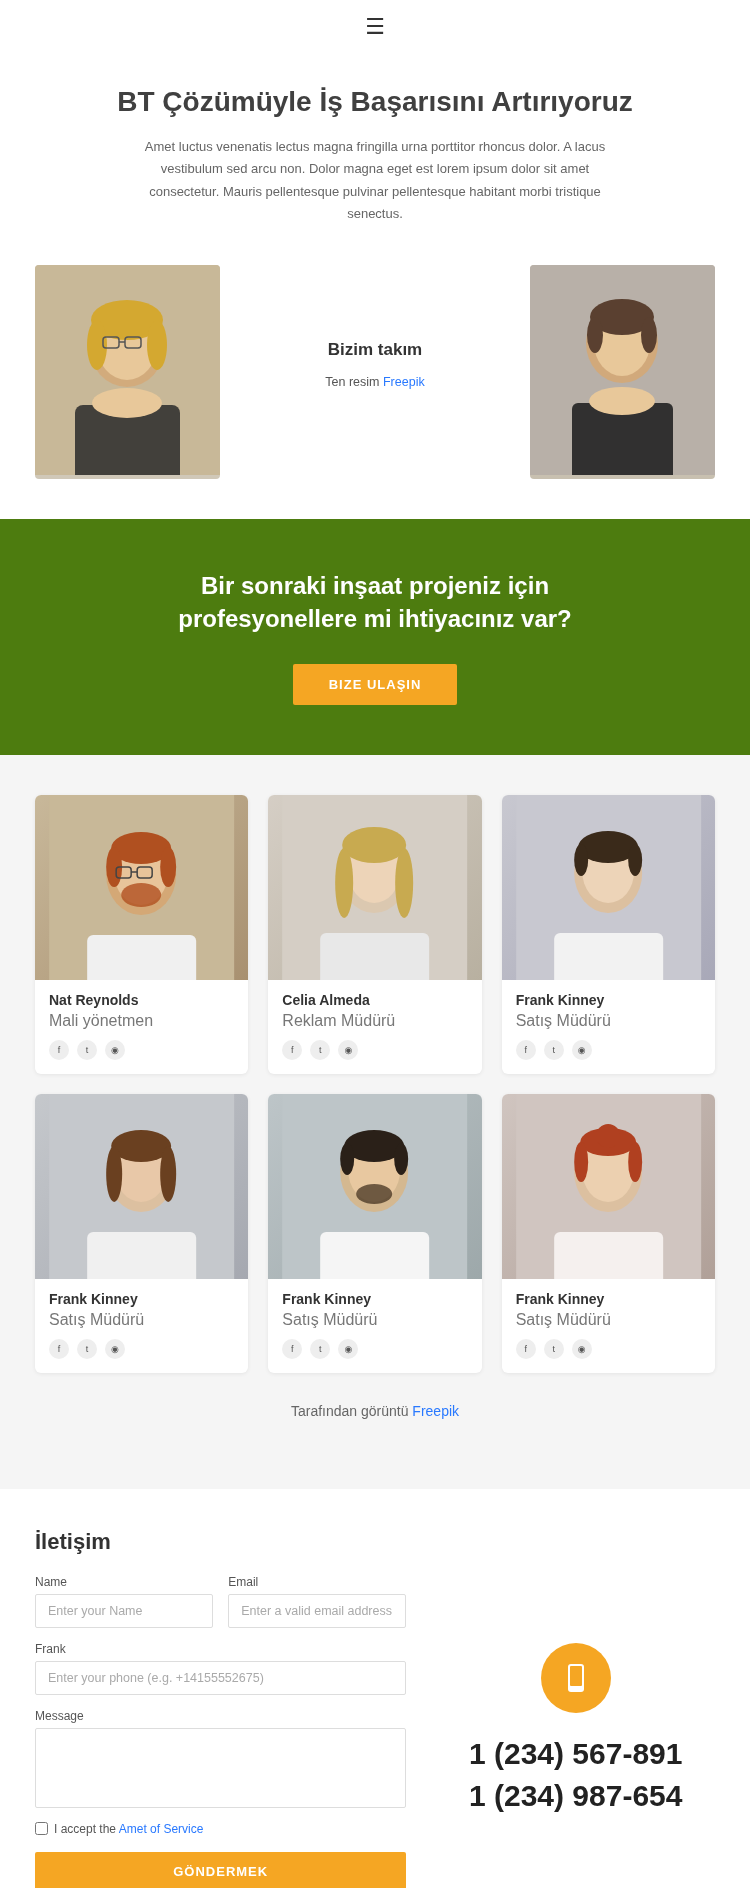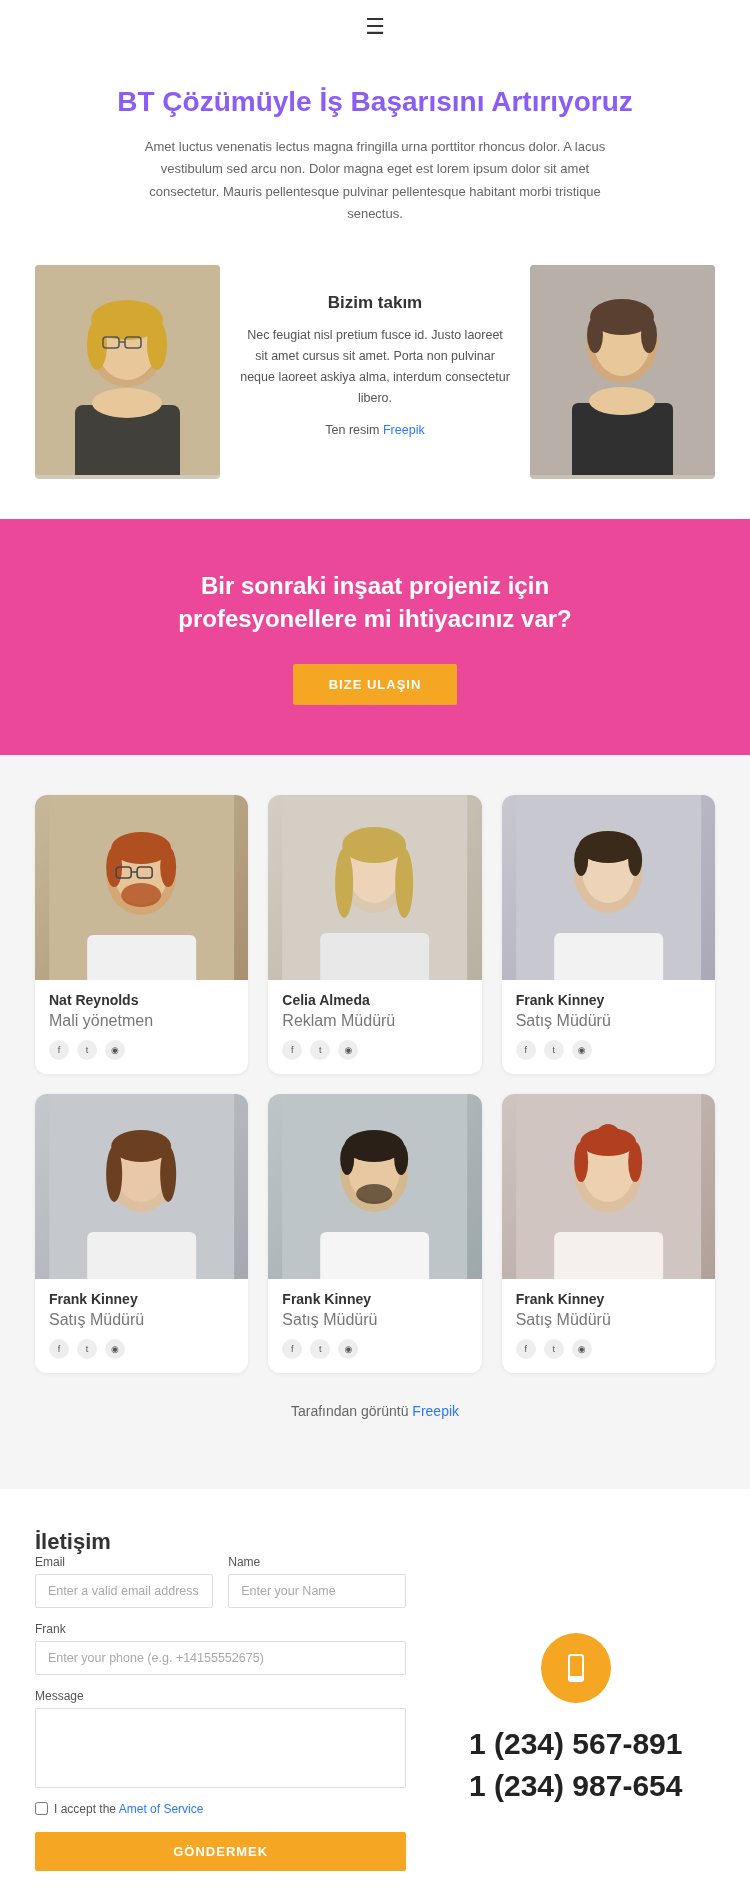--- a/index.html
+++ b/index.html
@@ -4,60 +4,60 @@
   <style>
     * { box-sizing: border-box; margin: 0; padding: 0; }
     body { font-family: 'Segoe UI', Arial, sans-serif; background: #f5f5f5; color: #333; width: 750px; }
 
     
     .nav { background: #fff; display: flex; justify-content: center; padding: 14px; }
     .hamburger { font-size: 22px; color: #333; cursor: pointer; }
 
     
     .hero { background: #fff; text-align: center; padding: 30px 80px 40px; }
-    .hero h1 { font-size: 28px; font-weight: 700; color: #8b5cf6; margin-bottom: 16px; line-height: 1.3; }
+    .hero h1 { font-size: 28px; font-weight: 700; color: #404040; margin-bottom: 16px; line-height: 1.3; }
     .hero p { font-size: 13px; color: #666; line-height: 1.7; max-width: 500px; margin: 0 auto; }
 
     
     .team-intro { background: #fff; display: flex; align-items: stretch; padding: 0 35px 40px; gap: 0; }
     .team-photo-left { width: 185px; min-height: 210px; background: #d0c8b8; border-radius: 4px; overflow: hidden; flex-shrink: 0; }
     .team-photo-right { width: 185px; min-height: 210px; background: #c8c0b0; border-radius: 4px; overflow: hidden; flex-shrink: 0; margin-left: auto; }
     .team-text-center { flex: 1; display: flex; flex-direction: column; justify-content: center; padding: 10px 20px; text-align: center; }
     .team-text-center h2 { font-size: 17px; font-weight: 700; margin-bottom: 12px; }
     .team-text-center p { font-size: 12.5px; color: #555; line-height: 1.7; margin-bottom: 10px; }
     .team-text-center a { color: #2979ff; font-size: 12.5px; text-decoration: none; }
 
     
-    .cta-banner { background: #ec4899; text-align: center; padding: 50px 60px; }
+    .cta-banner { background: #4d7c0f; text-align: center; padding: 50px 60px; }
     .cta-banner h2 { color: #fff; font-size: 24px; font-weight: 600; line-height: 1.4; margin-bottom: 28px; }
     .cta-button { background: #f5a623; color: #fff; border: none; padding: 13px 36px; font-size: 13px; font-weight: 700; letter-spacing: 1px; cursor: pointer; border-radius: 2px; }
 
     
     .team-grid { background: #f5f5f5; padding: 40px 35px; }
     .team-row { display: flex; gap: 20px; margin-bottom: 20px; }
-    .team-card { flex: 1; background: #fff; border-radius: 12px; overflow: hidden; box-shadow: 0 1px 4px rgba(0,0,0,0.07); }
+    .team-card { flex: 1; background: #fff; border-radius: 6px; overflow: hidden; box-shadow: 0 1px 4px rgba(0,0,0,0.07); }
     .team-card-photo { width: 100%; height: 185px; background: #d5cfc5; }
     .team-card-photo.nat { background: linear-gradient(135deg, #c8b89a 0%, #a89070 100%); }
     .team-card-photo.celia { background: linear-gradient(135deg, #d5cec5 0%, #b8b0a0 100%); }
     .team-card-photo.frank1 { background: linear-gradient(135deg, #c8c8d0 0%, #a8a8b8 100%); }
     .team-card-photo.frank2 { background: linear-gradient(135deg, #c5c8cc 0%, #a5a8b0 100%); }
     .team-card-photo.frank3 { background: linear-gradient(135deg, #bdc5c8 0%, #9da8aa 100%); }
     .team-card-photo.frank4 { background: linear-gradient(135deg, #d0c5c0 0%, #b0a098 100%); }
     .team-card-info { padding: 12px 14px 14px; }
     .team-card-info h3 { font-size: 14px; font-weight: 700; margin-bottom: 4px; }
     .team-card-info .role { font-size: 16px; color: #777; margin-bottom: 10px; }
     .social-icons { display: flex; gap: 8px; }
     .social-icon { width: 20px; height: 20px; border-radius: 50%; background: #eee; display: flex; align-items: center; justify-content: center; font-size: 9px; color: #555; cursor: pointer; }
     .freepik-credit { text-align: center; padding: 10px 0 30px; font-size: 14px; color: #666; }
     .freepik-credit a { color: #2979ff; text-decoration: none; }
 
     
     .contact-section { background: #fff; padding: 40px 35px 50px; display: flex; gap: 30px; }
     .contact-form { flex: 1.2; }
-    .contact-form h2 { font-size: 22px; font-weight: 700; }
+    .contact-form h2 { font-size: 22px; font-weight: 700; margin-bottom: 20px; }
     .form-row { display: flex; gap: 15px; margin-bottom: 14px; }
     .form-group { flex: 1; display: flex; flex-direction: column; }
     .form-group label { font-size: 12px; color: #555; margin-bottom: 5px; }
     .form-group input, .form-group textarea { border: 1px solid #ddd; border-radius: 2px; padding: 9px 12px; font-size: 12.5px; color: #333; outline: none; width: 100%; }
     .form-group input::placeholder, .form-group textarea::placeholder { color: #aaa; }
     .form-group textarea { height: 80px; resize: none; }
     .checkbox-row { display: flex; align-items: center; gap: 6px; margin: 10px 0 16px; font-size: 12px; color: #555; }
     .checkbox-row a { color: #2979ff; text-decoration: none; }
     .submit-btn { background: #f5a623; color: #fff; border: none; padding: 12px 40px; font-size: 13px; font-weight: 700; letter-spacing: 1px; cursor: pointer; border-radius: 2px; width: 100%; }
 
@@ -91,21 +91,20 @@
       <ellipse cx="62" cy="80" rx="10" ry="25" fill="#d4a830"></ellipse>
       <ellipse cx="122" cy="80" rx="10" ry="25" fill="#d4a830"></ellipse>
 
       <rect x="68" y="72" width="16" height="11" rx="3" fill="none" stroke="#555" stroke-width="1.5"></rect>
       <rect x="90" y="72" width="16" height="11" rx="3" fill="none" stroke="#555" stroke-width="1.5"></rect>
       <line x1="84" y1="77" x2="90" y2="77" stroke="#555" stroke-width="1.5"></line>
     </svg>
   </div>
   <div class="team-text-center">
     <h2>Bizim takım</h2>
-    <p>Nec feugiat nisl pretium fusce id. Justo laoreet sit amet cursus sit amet. Porta non pulvinar neque laoreet askiya alma, interdum consectetur libero.</p>
     <p>
       <span>Ten resim </span><a href="#">Freepik</a>
     </p>
   </div>
   <div class="team-photo-right">
     <svg viewBox="0 0 185 210" width="185" height="210" xmlns="http://www.w3.org/2000/svg">
       <rect width="185" height="210" fill="#b8b0a8"></rect>
       <ellipse cx="92" cy="78" rx="36" ry="40" fill="#d4a876" opacity="0.9"></ellipse>
       <ellipse cx="92" cy="78" rx="28" ry="33" fill="#e8c89a"></ellipse>
       <rect x="42" y="138" width="101" height="80" rx="6" fill="#222" opacity="0.9"></rect>
@@ -285,26 +284,26 @@
   <div class="freepik-credit">
     <span>Tarafından görüntü </span><a href="#">Freepik</a>
   </div>
 </section>
 
 <section class="contact-section">
   <div class="contact-form">
     <h2>İletişim</h2>
     <div class="form-row">
       <div class="form-group">
+        <label>Name</label>
+        <input type="text" placeholder="Enter your Name" style="">
+      </div>
+      <div class="form-group">
         <label>Email</label>
         <input type="email" placeholder="Enter a valid email address" style="">
-      </div>
-      <div class="form-group">
-        <label>Name</label>
-        <input type="text" placeholder="Enter your Name" style="">
       </div>
     </div>
     <div class="form-group" style="margin-bottom:14px;">
       <label>Frank</label>
       <input type="tel" placeholder="Enter your phone (e.g. +14155552675)" style="">
     </div>
     <div class="form-group" style="margin-bottom:14px;">
       <label>Message</label>
       <textarea style=""></textarea>
     </div>

